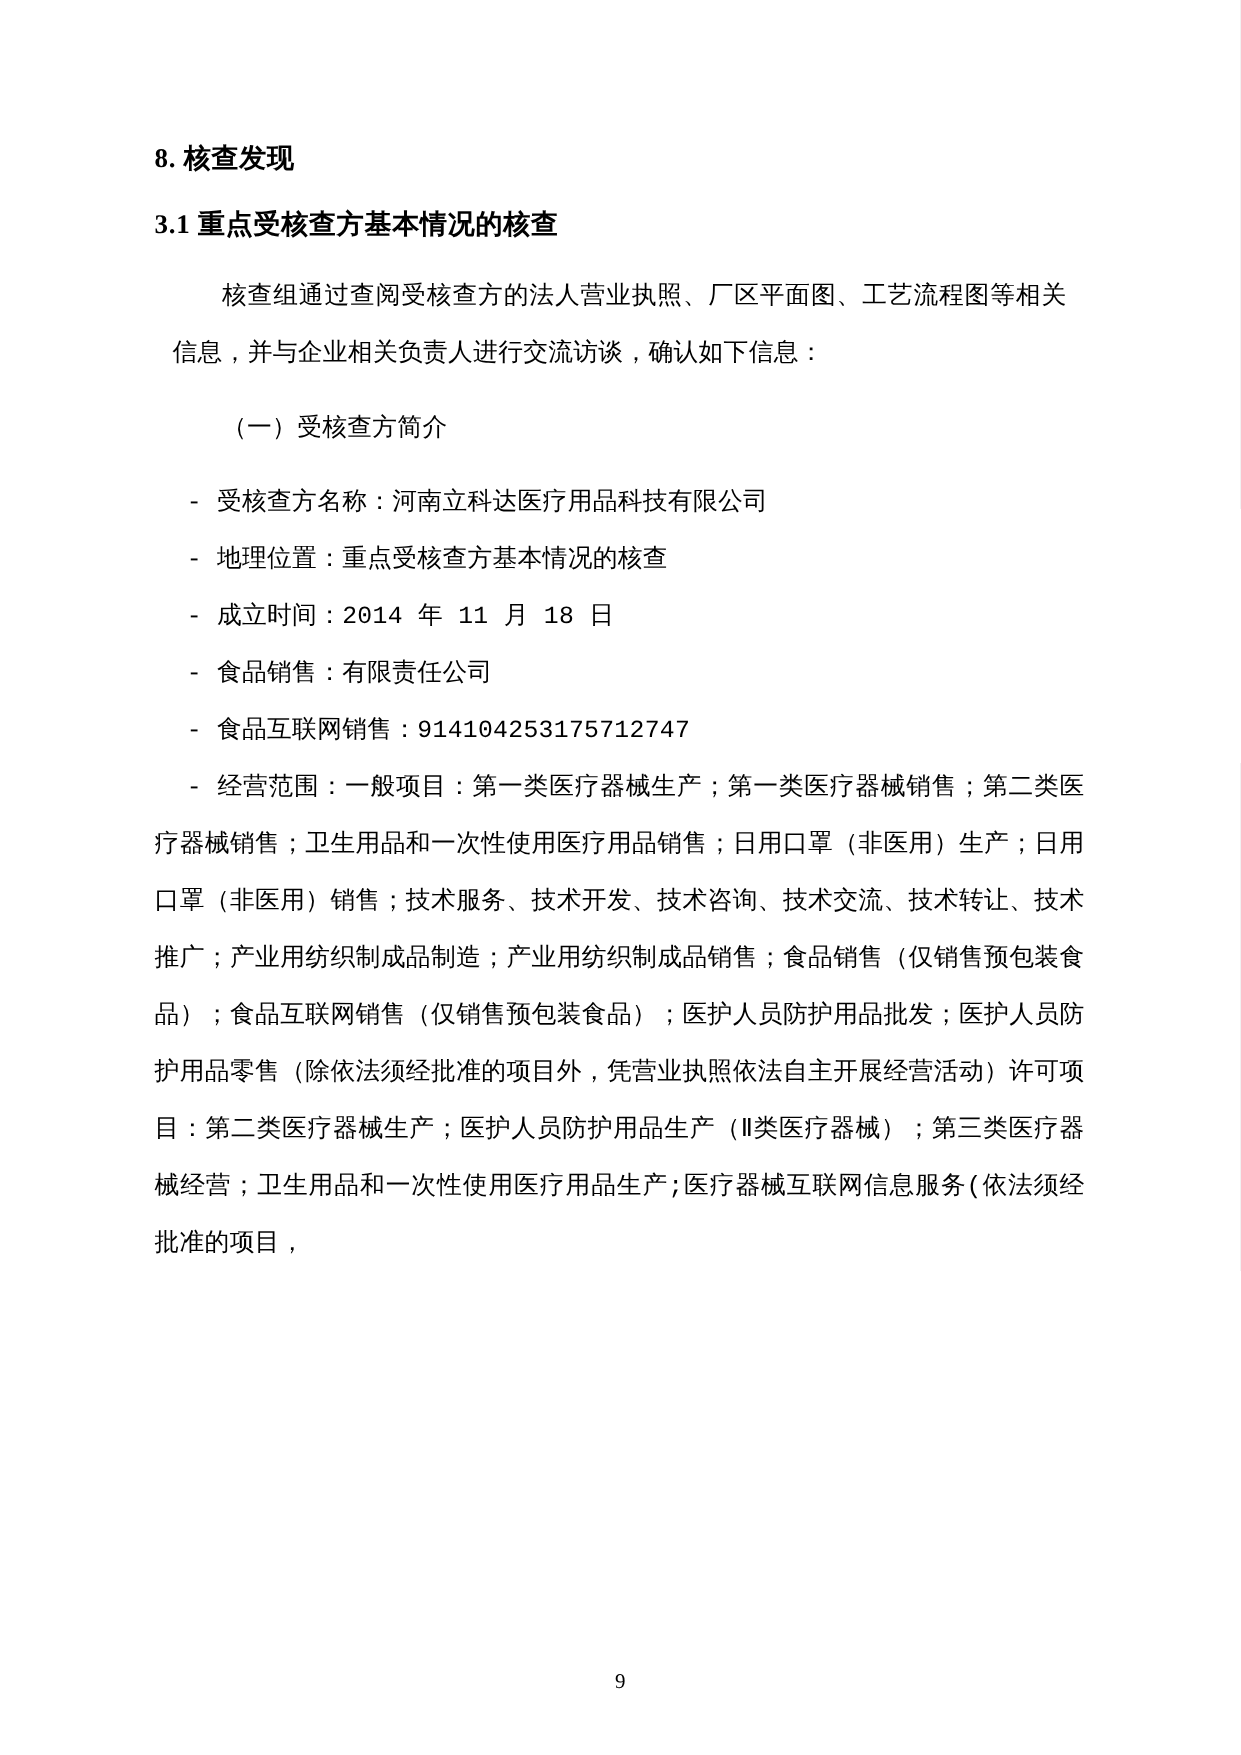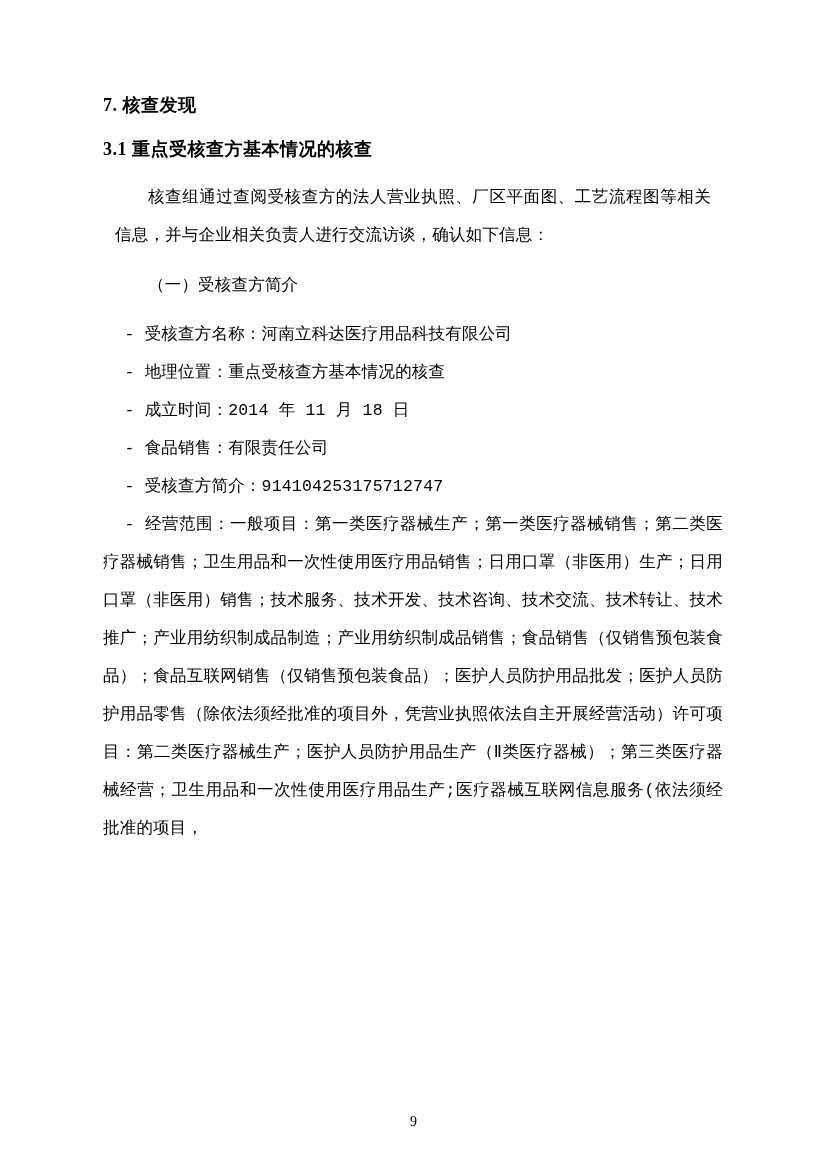--- a/index.html
+++ b/index.html
@@ -82,38 +82,38 @@
 </style>
 </head>
 <body>
 
 <div class="page">
 
   <div class="h-rule-top"></div>
 
   <div class="content">
 
-    <h1 class="section-title">7. 核查发现</h1>
+    <h1 class="section-title">8. 核查发现</h1>
 
     <h2 class="subsection-title">3.1 重点受核查方基本情况的核查</h2>
 
     <p class="body-par indent2">核查组通过查阅受核查方的法人营业执照、厂区平面图、工艺流程图等相关信息，并与企业相关负责人进行交流访谈，确认如下信息：</p>
 
     <p class="body-par indent2">（一）受核查方简介</p>
 
     <p class="item-line">- 受核查方名称：河南立科达医疗用品科技有限公司</p>
 
 
     <p class="item-line">- 地理位置：重点受核查方基本情况的核查</p>
 
     <p class="item-line">- 成立时间：2014 年 11 月 18 日</p>
 
     <p class="item-line">- 食品销售：有限责任公司</p>
 
-    <p class="item-line">- 受核查方简介：914104253175712747</p>
+    <p class="item-line">- 食品互联网销售：914104253175712747</p>
 
     <p class="item-line">- 经营范围：一般项目：第一类医疗器械生产；第一类医疗器械销售；第二类医疗器械销售；卫生用品和一次性使用医疗用品销售；日用口罩（非医用）生产；日用口罩（非医用）销售；技术服务、技术开发、技术咨询、技术交流、技术转让、技术推广；产业用纺织制成品制造；产业用纺织制成品销售；食品销售（仅销售预包装食品）；食品互联网销售（仅销售预包装食品）；医护人员防护用品批发；医护人员防护用品零售（除依法须经批准的项目外，凭营业执照依法自主开展经营活动）许可项目：第二类医疗器械生产；医护人员防护用品生产（Ⅱ类医疗器械）；第三类医疗器械经营；卫生用品和一次性使用医疗用品生产;医疗器械互联网信息服务(依法须经批准的项目，</p>
 
   </div>
 
   <div class="page-number">9</div>
 
 </div>
 
 </body></html>

